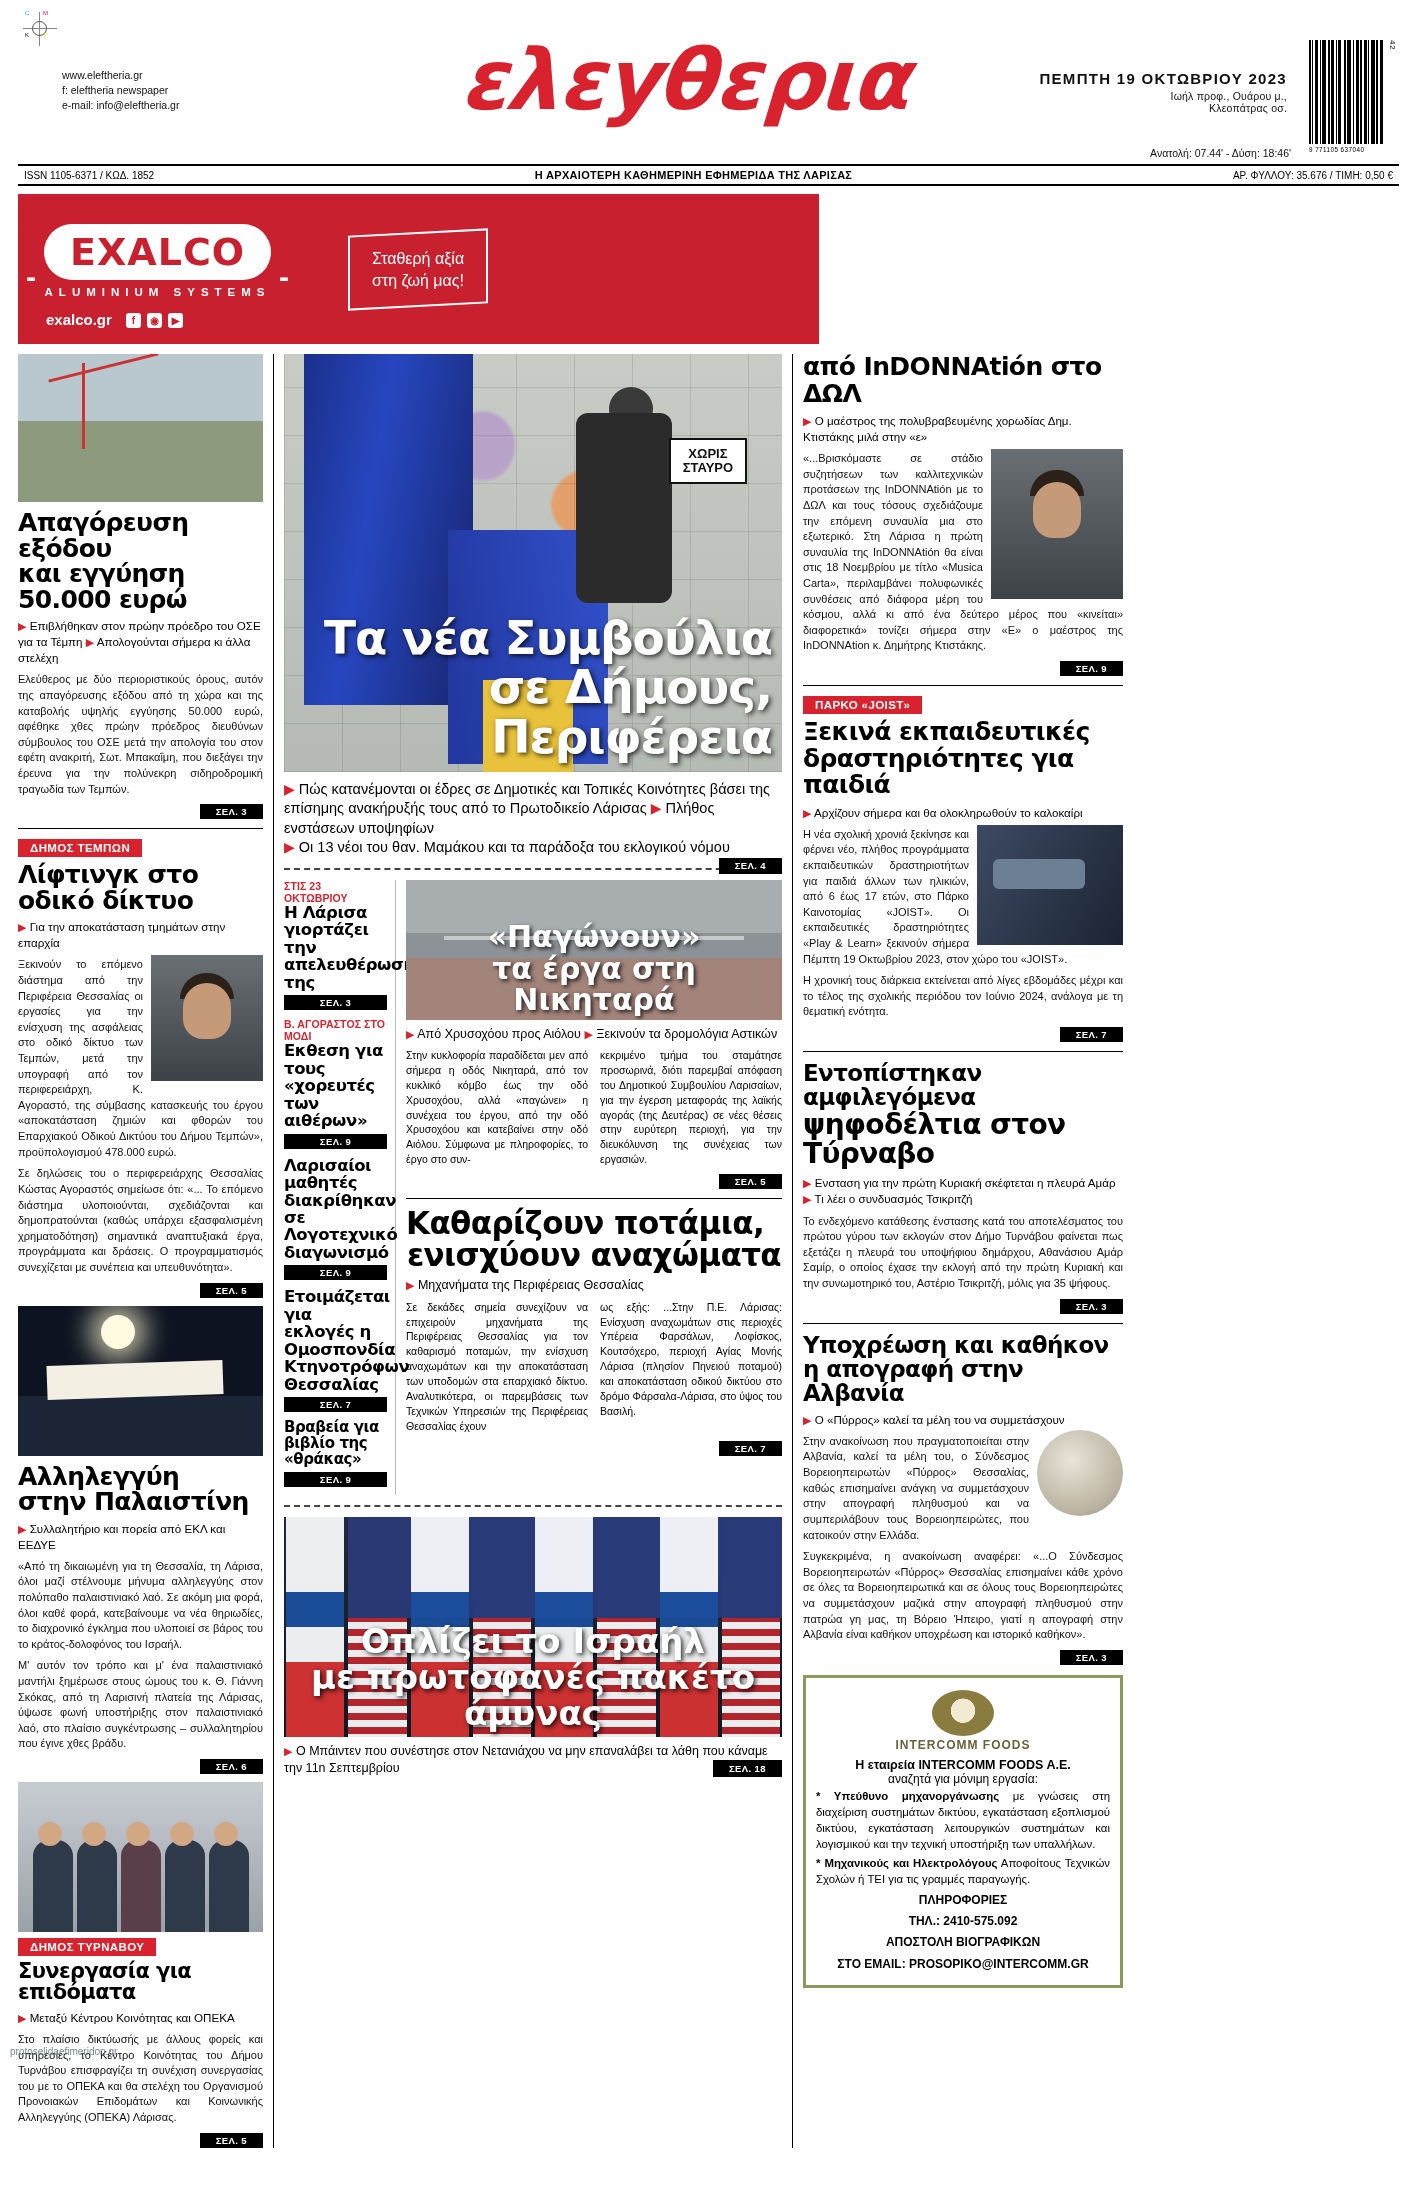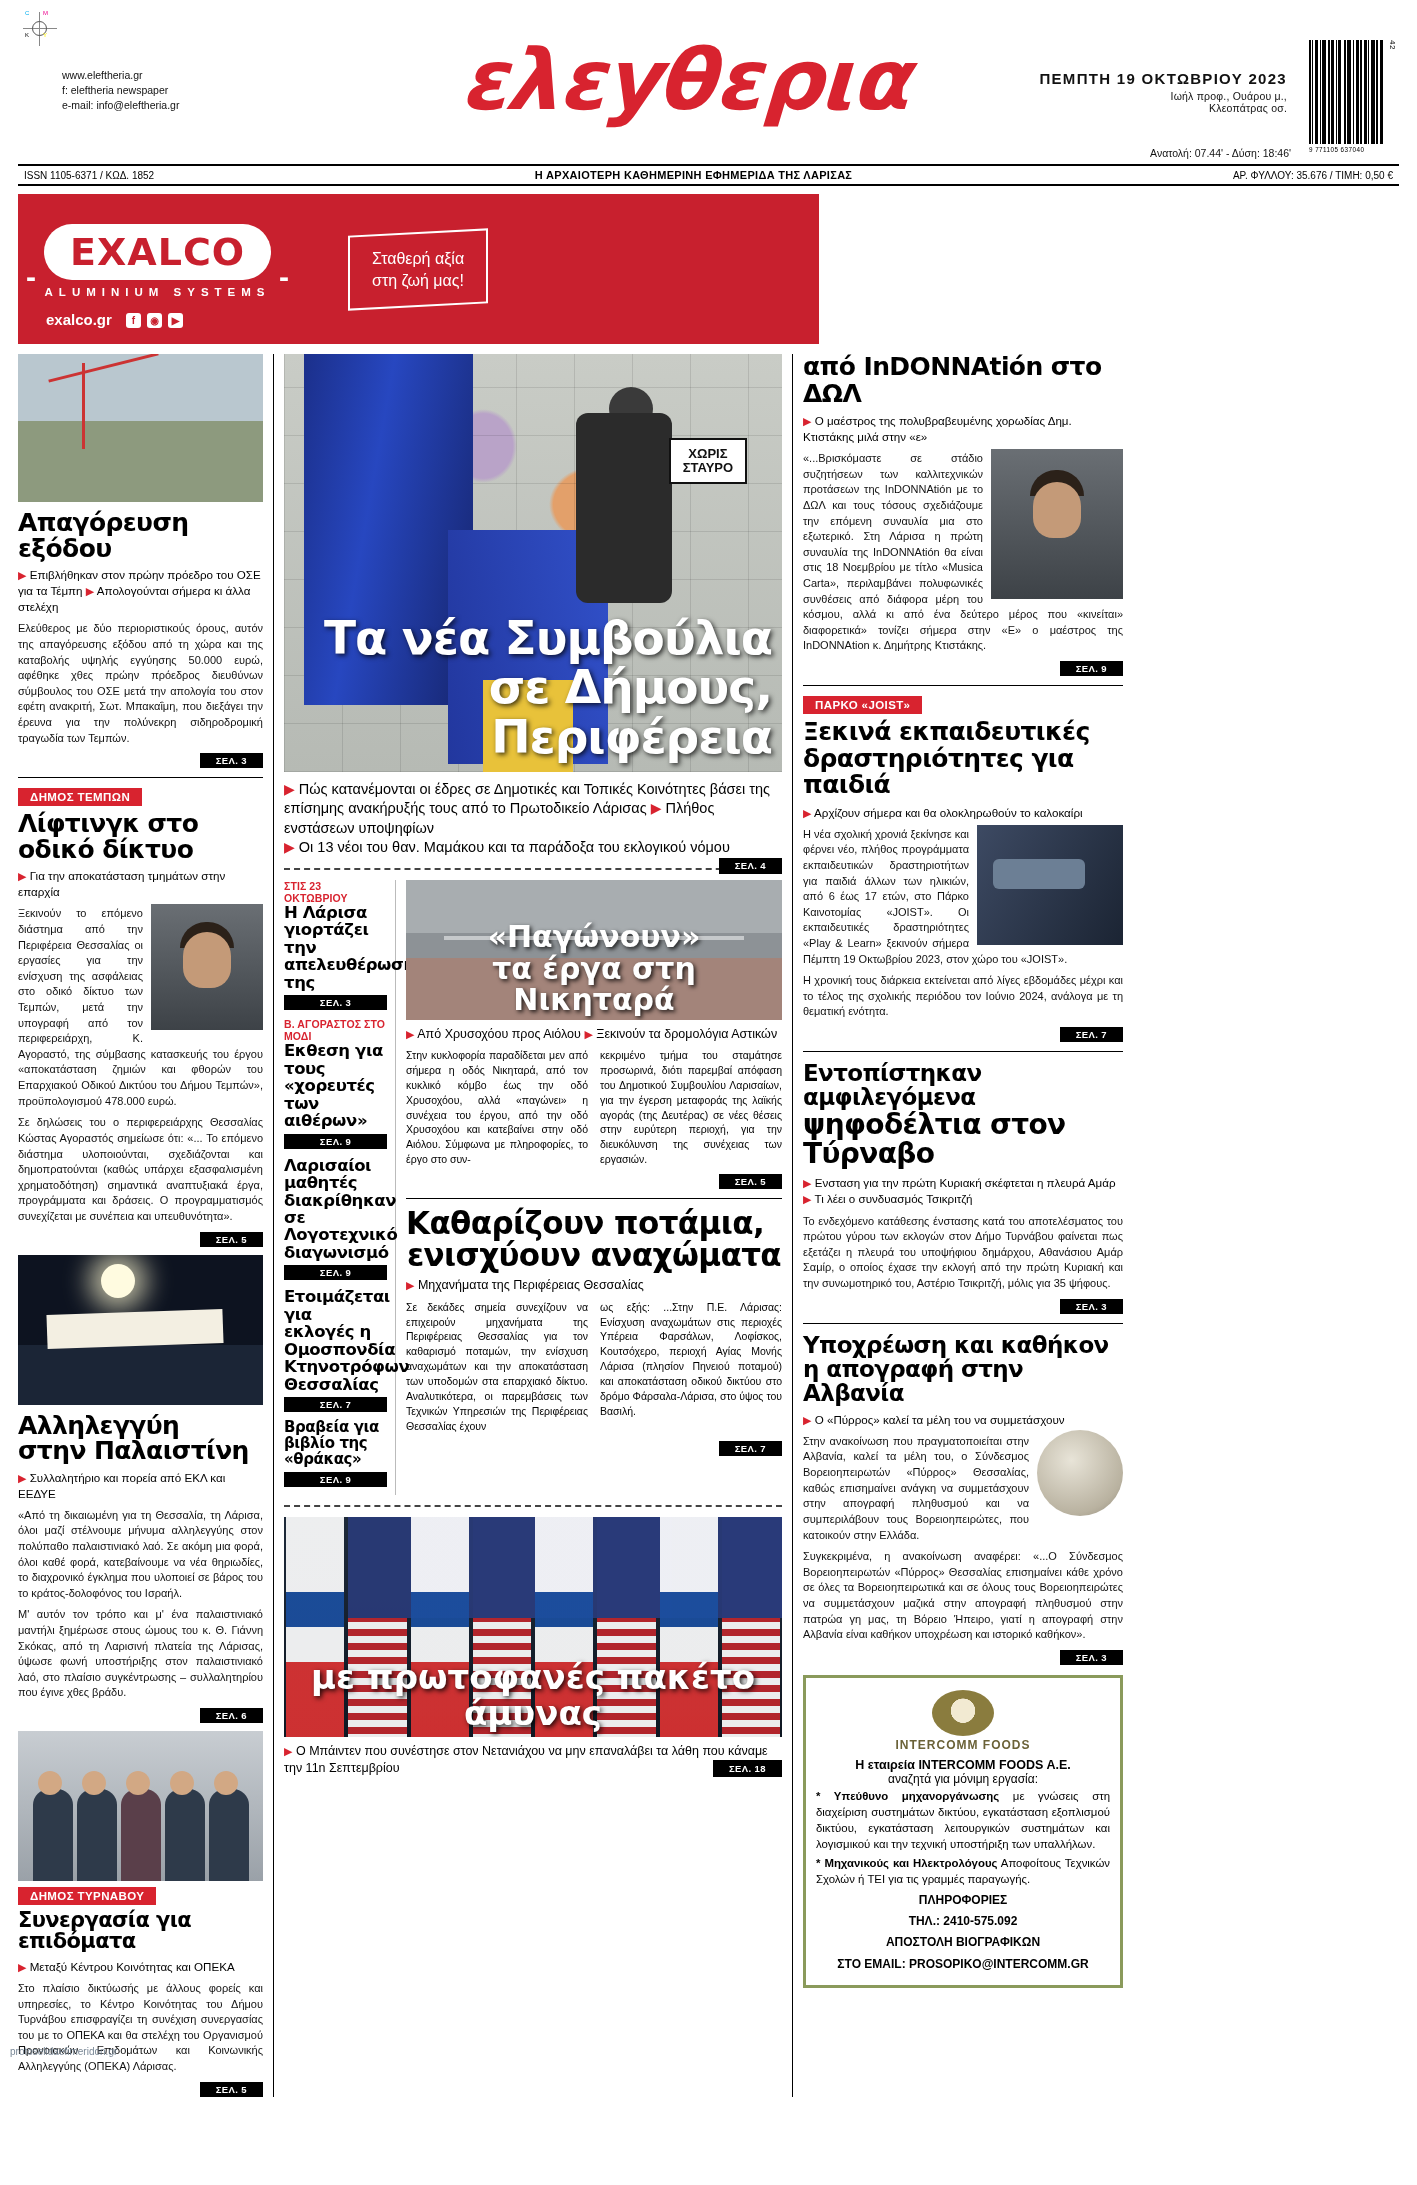--- a/index.html
+++ b/index.html
@@ -288,20 +288,21 @@
   </div>
 
   <div class="grid">
 
     <div class="col-left">
 
       <div class="ph ph-crane sky" style="height:148px"></div>
 
       <div>
         <div class="hl" style="font-size:25px;margin-top:8px">Απαγόρευση εξόδου</div>
+        <div class="hl" style="font-size:25px">και εγγύηση 50.000 ευρώ</div>
         <div class="bullets">
           <span class="tri">▶</span> <span>Επιβλήθηκαν στον πρώην πρόεδρο του ΟΣΕ για τα Τέμπη</span>
           <span class="tri">▶</span> <span>Απολογούνται σήμερα κι άλλα στελέχη</span>
         </div>
         <div class="body">Ελεύθερος με δύο περιοριστικούς όρους, αυτόν της απαγόρευσης εξόδου από τη χώρα και της καταβολής υψηλής εγγύησης 50.000 ευρώ, αφέθηκε χθες πρώην πρόεδρος διευθύνων σύμβουλος του ΟΣΕ μετά την απολογία του στον εφέτη ανακριτή, Σωτ. Μπακαΐμη, που διεξάγει την έρευνα για την πολύνεκρη σιδηροδρομική τραγωδία των Τεμπών.</div>
         <div class="sel-right"><span class="sel">ΣΕΛ. 3</span></div>
       </div>
 
       <div class="rule"></div>
 
@@ -464,20 +465,21 @@
             <div class="fl"></div>
               <div class="fl us"></div>
               <div class="fl"></div>
               <div class="fl us"></div>
             <div class="fl"></div>
               <div class="fl us"></div>
               <div class="fl"></div>
               <div class="fl us"></div>
           </div>
           <div class="ovl">
+            <div>Οπλίζει το Ισραήλ</div>
             <div>με πρωτοφανές πακέτο άμυνας</div>
           </div>
         </div>
         <div class="bullets" style="font-size:12.5px;margin-top:6px">
           <span class="tri">▶</span> <span>Ο Μπάιντεν που συνέστησε στον Νετανιάχου να μην επαναλάβει τα λάθη που κάναμε την 11n Σεπτεμβρίου</span>
           <span class="sel" style="float:right">ΣΕΛ. 18</span>
         </div>
       </div>
 
     </div>

